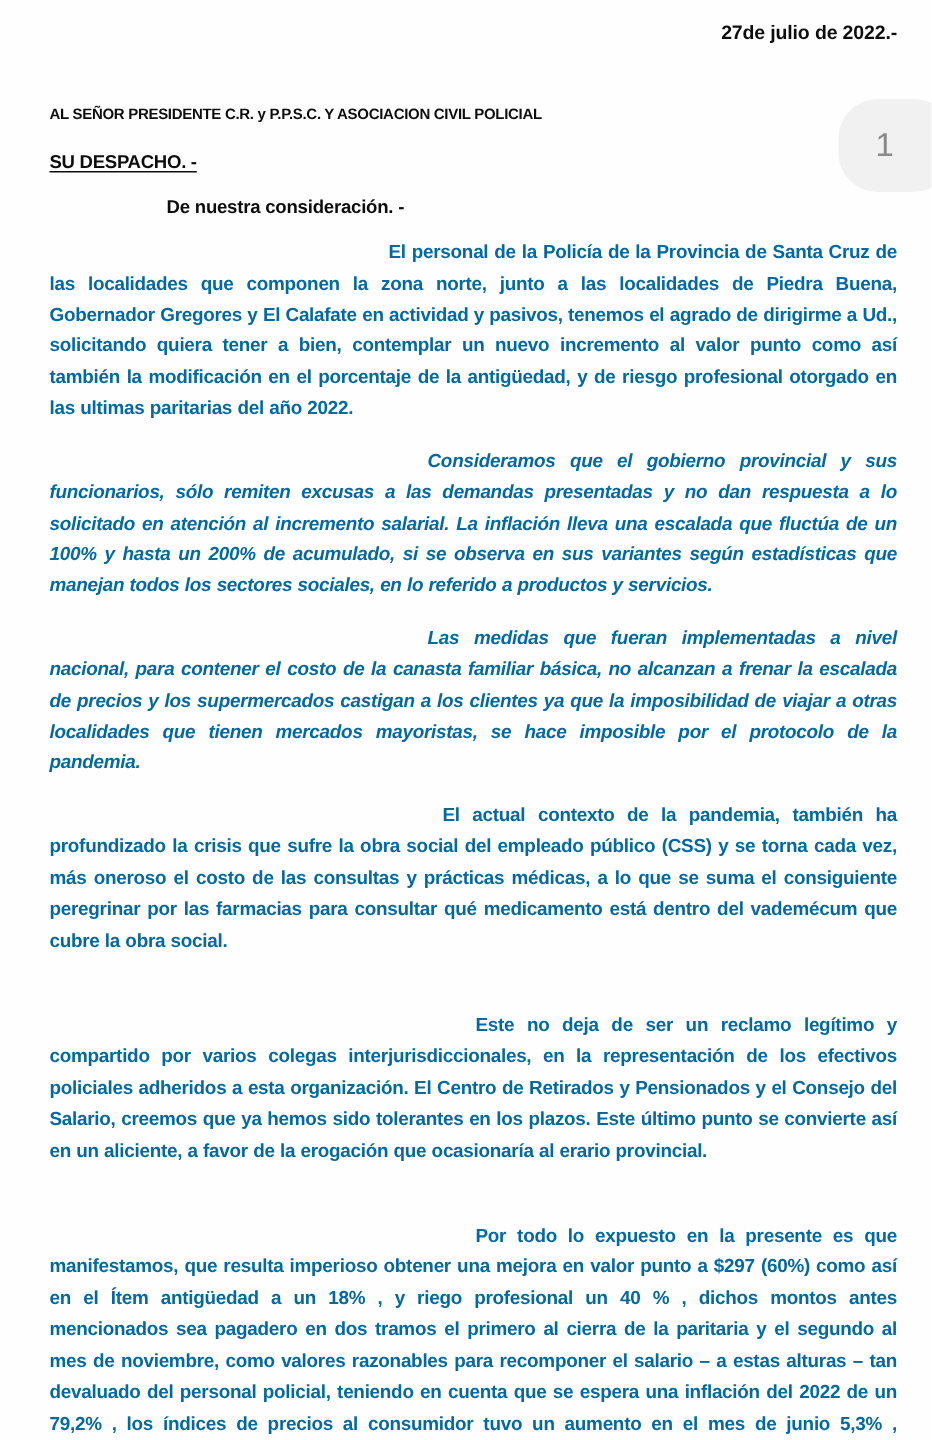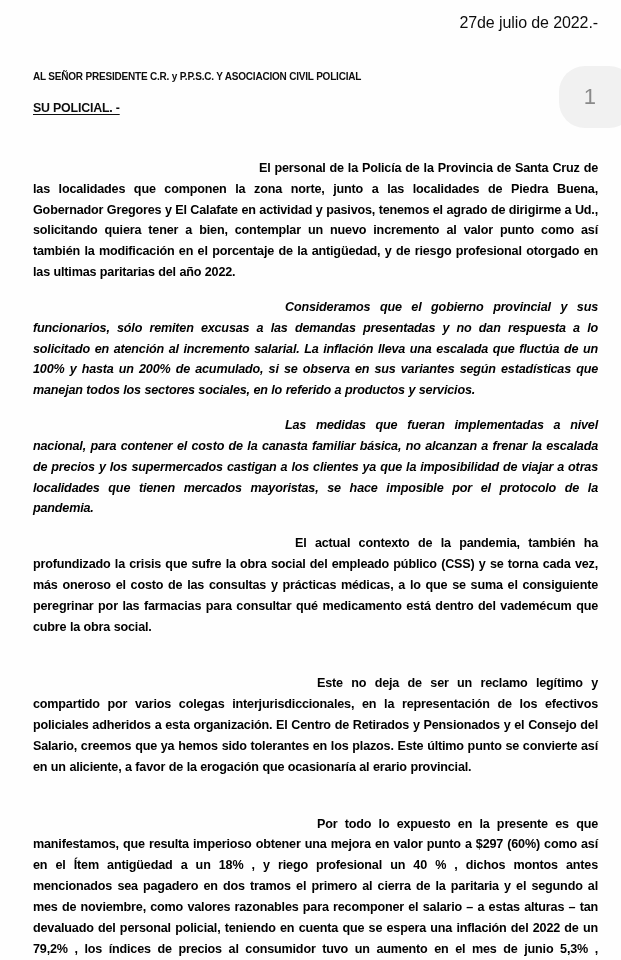--- a/index.html
+++ b/index.html
@@ -48,22 +48,22 @@
     line-height: 1;
   }
 
   
   .date-line {
     position: absolute;
     top: 14px;
     left: 33px;
     right: 23px;
     text-align: right;
-    font-size: 16px;
-    font-weight: normal;
+    font-size: 13px;
+    font-weight: bold;
     letter-spacing: -0.1px;
     color: #0d0d0d;
   }
 
   
   .addressee {
     position: absolute;
     top: 71px;
     left: 33px;
     right: 90px;
@@ -110,21 +110,21 @@
 
   p.para {
     margin: 0 0 14px 0;
     font-size: 12.6px;
     line-height: 1.655;
     font-weight: bold;
     text-align: justify;
     text-justify: inter-word;
     letter-spacing: -0.18px;
     word-spacing: 0.2px;
-    color: #000000;
+    color: #0369a1;
     text-indent: 242px;
     hyphens: none;
   }
   p.para:last-child { margin-bottom: 0; }
   p.para.ind-short { text-indent: 226px; }
   p.para.ind-mid   { text-indent: 252px; font-style: italic; }
   p.para.ind-long  { text-indent: 262px; }
   p.para.ind-xl    { text-indent: 284px; margin-top: 36px; }
 </style>
 </head>
@@ -134,23 +134,24 @@
 
   <div class="page-badge">
     <span class="num">1</span>
   </div>
 
   <div class="date-line">27de julio de 2022.-</div>
 
   <div class="addressee">AL SEÑOR PRESIDENTE C.R. y P.P.S.C. Y ASOCIACION CIVIL POLICIAL</div>
 
   <div class="despacho">
-    <span class="u">SU POLICIAL. -</span>
+    <span class="u">SU DESPACHO. -</span>
   </div>
 
+  <div class="salutation">De nuestra consideración. -</div>
 
   <div class="body-wrap">
     <p class="para ind-short">El personal de la Policía de la Provincia de Santa Cruz de las localidades que componen la zona norte, junto a las localidades de Piedra Buena, Gobernador Gregores y El Calafate en actividad y pasivos, tenemos el agrado de dirigirme a Ud., solicitando quiera tener a bien, contemplar un nuevo incremento al valor punto como así también la modificación en el porcentaje de la antigüedad, y de riesgo profesional otorgado en las ultimas paritarias del año 2022.</p>
     <p class="para ind-mid">Consideramos que el gobierno provincial y sus funcionarios, sólo remiten excusas a las demandas presentadas y no dan respuesta a lo solicitado en atención al incremento salarial. La inflación lleva una escalada que fluctúa de un 100% y hasta un 200% de acumulado, si se observa en sus variantes según estadísticas que manejan todos los sectores sociales, en lo referido a productos y servicios.</p>
     <p class="para ind-mid">Las medidas que fueran implementadas a nivel nacional, para contener el costo de la canasta familiar básica, no alcanzan a frenar la escalada de precios y los supermercados castigan a los clientes ya que la imposibilidad de viajar a otras localidades que tienen mercados mayoristas, se hace imposible por el protocolo de la pandemia.</p>
     <p class="para ind-long">El actual contexto de la pandemia, también ha profundizado la crisis que sufre la obra social del empleado público (CSS) y se torna cada vez, más oneroso el costo de las consultas y prácticas médicas, a lo que se suma el consiguiente peregrinar por las farmacias para consultar qué medicamento está dentro del vademécum que cubre la obra social.</p>
     <p class="para ind-xl">Este no deja de ser un reclamo legítimo y compartido por varios colegas interjurisdiccionales, en la representación de los efectivos policiales adheridos a esta organización. El Centro de Retirados y Pensionados y el Consejo del Salario, creemos que ya hemos sido tolerantes en los plazos. Este último punto se convierte así en un aliciente, a favor de la erogación que ocasionaría al erario provincial.</p>
     <p class="para ind-xl">Por todo lo expuesto en la presente es que manifestamos, que resulta imperioso obtener una mejora en valor punto a $297 (60%) como así  en el Ítem antigüedad a un 18% , y riego profesional un 40 % , dichos montos antes mencionados sea pagadero en dos tramos el primero al cierra de la paritaria y el segundo al mes de noviembre, como  valores razonables para recomponer el salario – a estas alturas – tan devaluado del personal policial, teniendo en cuenta que se espera una inflación del 2022 de un 79,2% , los índices de precios al consumidor tuvo un aumento en el mes de junio 5,3% , acumulando en estos seis primeros meses un 36,2% , registrando un incremento de un 64 %</p>
   </div>
 

